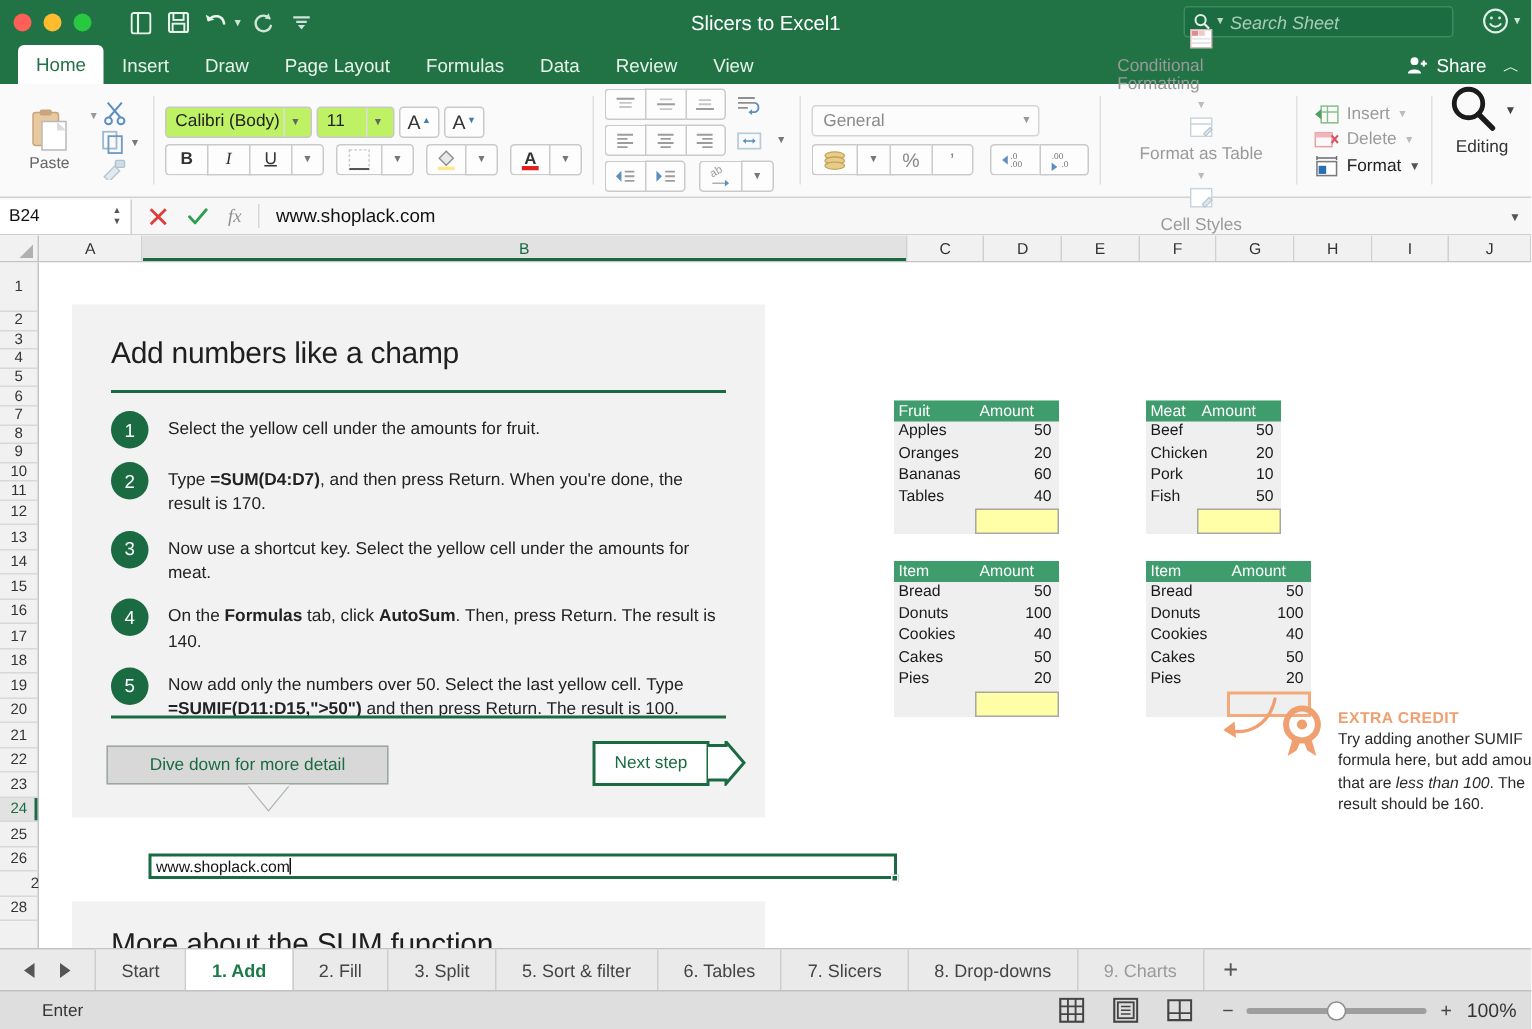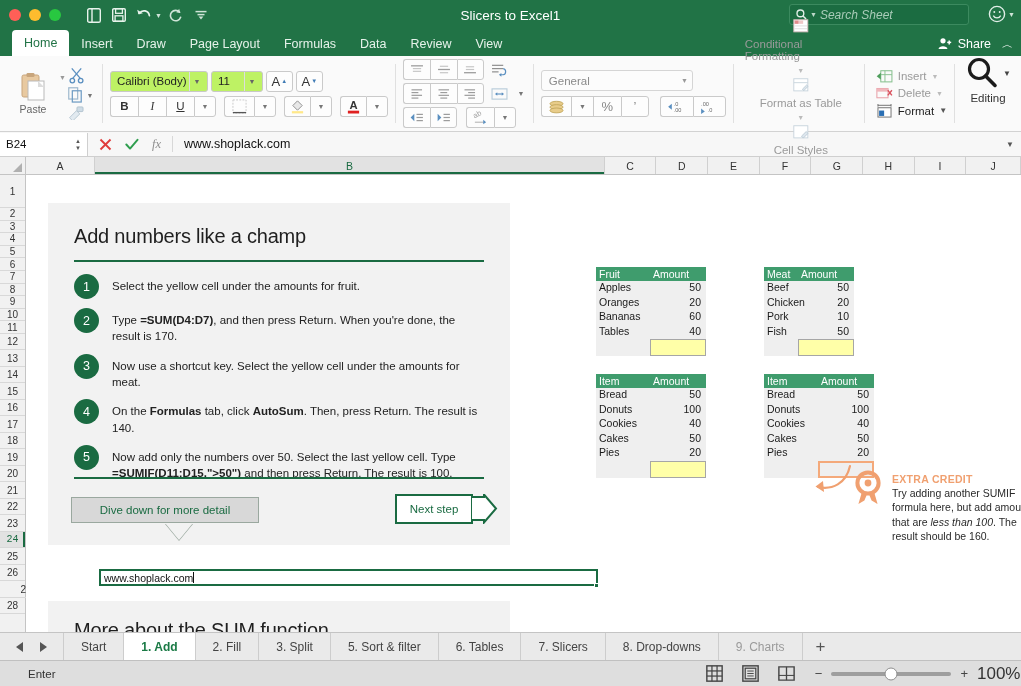--- a/index.html
+++ b/index.html
@@ -148,21 +148,21 @@
     justify-content: center; font-size: 10.5px; color: #333; background: #f1f1f1;
   }
   .colcell.sel { background: #e2e2e2; color: #1a6b42; box-shadow: inset 0 -2px 0 #1a6b42; }
 
   .gridbody { display: flex; position: absolute; top: 18px; left: 0; right: 0; bottom: 0; }
   .rowhdr { width: 26px; flex: 0 0 26px; background: #f1f1f1; border-right: 1px solid #c4c4c4; }
   .rowcell {
     border-bottom: 1px solid #d8d8d8; display: flex; align-items: center;
     justify-content: center; font-size: 10px; color: #333;
   }
-  .rowcell.sel { background: #e2e2e2; color: #1a6b42; box-shadow: inset -2px 0 0 #1a6b42; font-family: Liberation Mono, monospace; }
+  .rowcell.sel { background: #e2e2e2; color: #1a6b42; box-shadow: inset -2px 0 0 #1a6b42; }
   .sheet { flex: 1; position: relative; background: #fff; }
 
   
   .card {
     position: absolute; background: #f2f2f2;
   }
   .card-title { font-size: 20px; color: #1f1f1f; font-weight: normal; letter-spacing: -0.2px; }
   .rule { height: 2px; background: #1a6b42; }
   .lead { font-size: 11.5px; color: #222; }
   .steps { position: relative; }
@@ -251,21 +251,21 @@
   }
   .status-txt { font-size: 11.5px; color: #333; padding-left: 28px; }
   .viewbtns { position: absolute; left: 706px; display: flex; gap: 19px; align-items: center; }
   .zoomgrp { position: absolute; right: 10px; display: flex; align-items: center; gap: 9px; }
   .slider { width: 120px; height: 4px; background: #9e9e9e; border-radius: 2px; position: relative; }
   .knob {
     position: absolute; left: 50%; top: 50%; transform: translate(-50%,-50%);
     width: 13px; height: 13px; border-radius: 50%; background: #fff;
     border: 1px solid #8e8e8e;
   }
-  .zoomlbl { font-size: 17px; color: #333; width: 34px; text-align: right; }
+  .zoomlbl { font-size: 13px; color: #333; width: 34px; text-align: right; }
   .zsign { font-size: 13px; color: #444; }
 </style>
 </head>
 <body>
 
 <div id="app">
 
   <div class="titlebar">
     <div class="traffic">
       <div class="tl r"></div>

